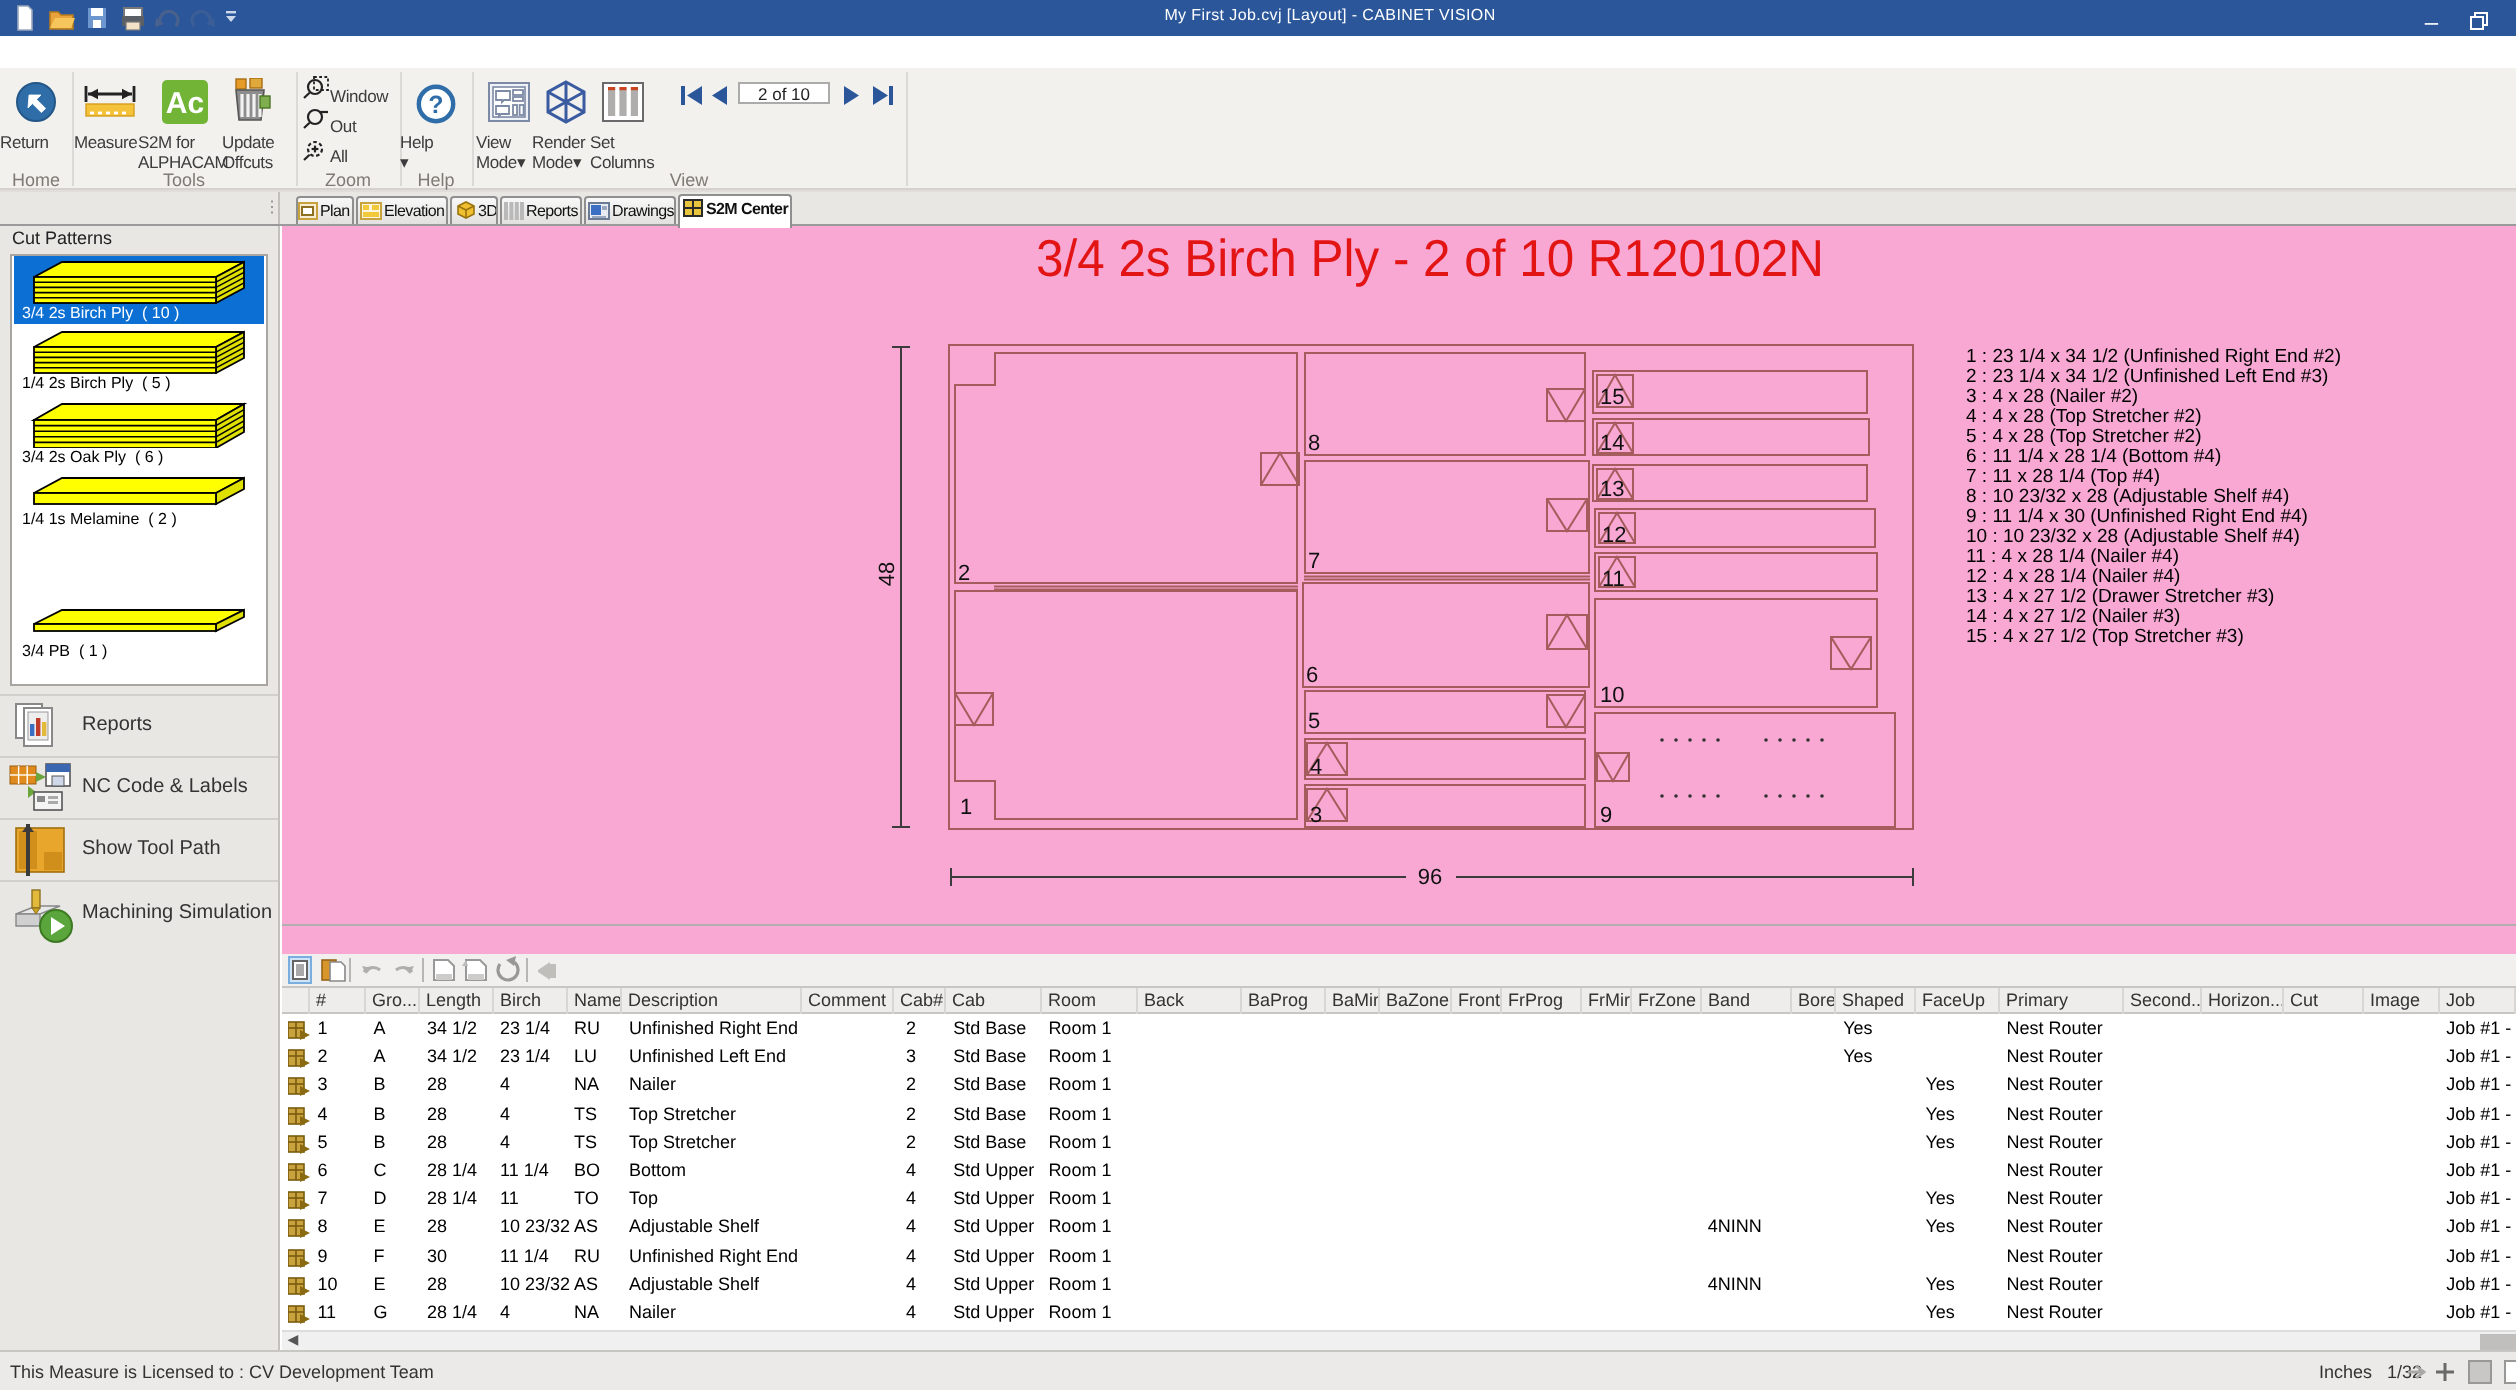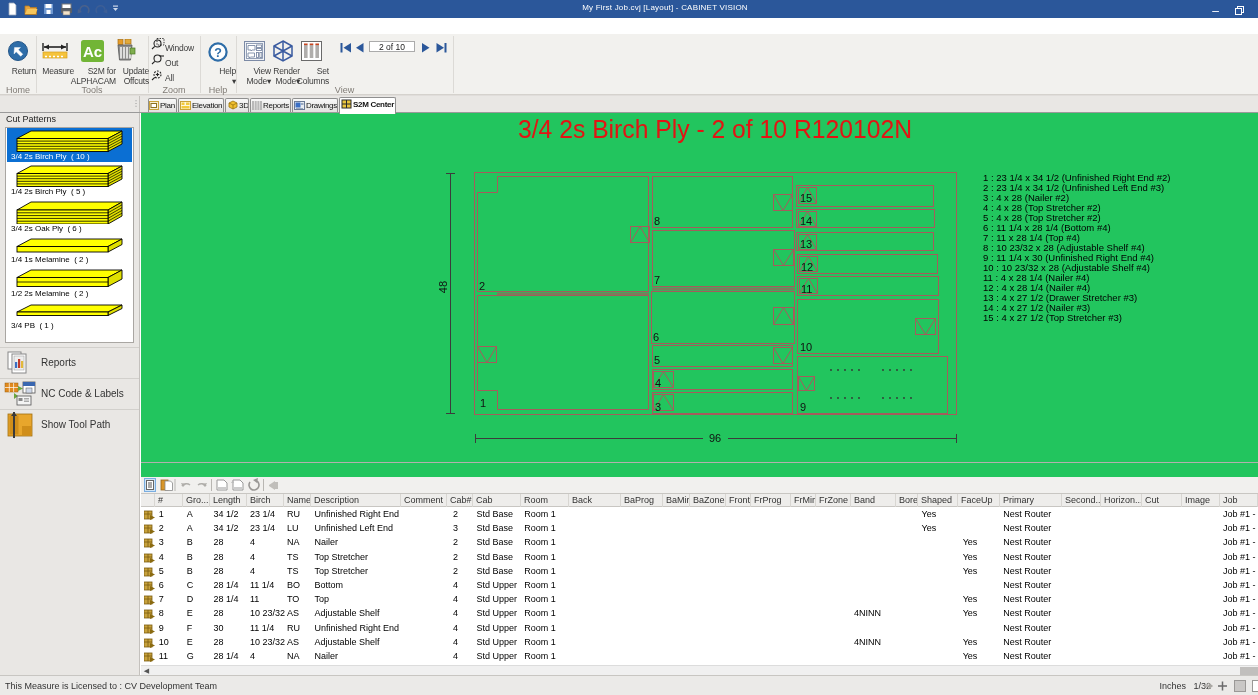--- a/index.html
+++ b/index.html
@@ -12,38 +12,38 @@
 #winbtns { right:14px; top:5px; color:#fff; font-size:11px; }
 
 #tabrow { left:0; top:18px; width:1258px; height:16px; background:#2b579a; }
 .rtab { position:absolute; top:0; height:16px; line-height:16px; font-size:10px; color:#fff; text-align:center; }
 #tab-main { background:#f2f1ee; color:#2b579a; }
 #stylebtn { position:absolute; right:2px; top:3px; color:#cfdcf0; font-size:9px; }
 
 #ribbon { left:0; top:34px; width:1258px; height:61px; background:#f2f1ee; border-bottom:1px solid #d5d2cd; }
 .gsep { position:absolute; top:2px; width:1px; height:57px; background:#dcdad6; }
 .glabel { position:absolute; top:51px; font-size:9px; color:#7f7a74; text-align:center; }
-.rlabel { position:absolute; font-size:8.5px; color:#3c3c3c; text-align:right; line-height:9.5px; white-space:nowrap; letter-spacing:-0.2px; }
+.rlabel { position:absolute; font-size:8.5px; color:#3c3c3c; text-align:left; line-height:9.5px; white-space:nowrap; letter-spacing:-0.2px; }
 
 #tabstrip { left:0; top:95px; width:1258px; height:18px; background:#e9e7e4; border-top:1px solid #e0ddda; }
 .dtab { position:absolute; top:2px; height:15px; background:linear-gradient(#f8f8f8,#e0dfdd); border:1px solid #8f8f8f; border-bottom:none; border-radius:2px 2px 0 0; font-size:8px; color:#111; line-height:13px; white-space:nowrap; overflow:hidden; letter-spacing:-0.3px; }
 .dtab .ti { display:inline-block; vertical-align:-2px; margin:0 1px 0 1px; }
 #dtab-active { background:#fff; top:1px; height:17px; font-weight:bold; z-index:3; }
 
 #leftpanel { left:0; top:96px; width:140px; height:579px; background:#e9e7e4; border-right:1px solid #c4c1bd; }
 #cplabel { position:absolute; left:6px; top:18px; font-size:9px; color:#222; }
 #listbox { position:absolute; left:5px; top:31px; width:129px; height:216px; background:#fff; border:1px solid #a9a6a2; }
 .litem { position:absolute; left:1px; width:125px; }
 .litem .ltxt { position:absolute; left:4px; bottom:1px; font-size:8px; color:#000; white-space:nowrap;margin-top:47px; }
 .lsel { background:#0b6fd3; }
 .lsel .ltxt { color:#fff; }
 .pbtn { position:absolute; left:0px; width:139px; background:#e9e7e4; border-top:1px solid #d2d0cc; }
 .pbtn .btxt { position:absolute; left:41px; top:50%; margin-top:-6px; font-size:10px; color:#333; }
 
-#docarea { left:141px; top:113px; width:1117px; height:456px; background:#22c55e; }
+#docarea { left:141px; top:113px; width:1117px; height:456px; background:#f9a8d4; }
 
 #gridarea { left:141px; top:477px; width:1117px; height:198px; background:#fff; }
 #gtoolbar { position:absolute; left:0; top:0; width:1117px; height:16px; background:#f1f0ee; }
 #ghead { position:absolute; left:0; top:16px; width:1117px; height:14px; background:#eeedeb; border-top:1px solid #c8c6c2; border-bottom:1px solid #c8c6c2; }
 .gh { position:absolute; top:0; height:13px; font-size:9px; color:#333; line-height:13px; border-right:1px solid #d8d6d2; padding-left:3px; white-space:nowrap; overflow:hidden; }
 .grow { position:absolute; left:0; width:1117px; height:14px; }
 .gc { position:absolute; top:0; font-size:9px; color:#000; line-height:14px; white-space:nowrap; }
 #gscroll { position:absolute; left:0; top:188px; width:1117px; height:10px; background:#f0f0f0; border-top:1px solid #dcdcdc; }
 
 #statusbar { left:0; top:675px; width:1258px; height:20px; background:#ebeae8; border-top:1px solid #c8c6c2; font-size:9px; color:#333; }
@@ -302,31 +302,20 @@
         <div class="ltxt">3/4 2s Oak Ply&nbsp; ( 6 )</div>
       </div>
       <div class="litem" style="top:106px;height:31px">
         <svg width="125" height="16" style="position:absolute;left:0;top:3px" viewBox="0 0 125 16">
           <path d="M10 9.5 L24 2 L115 2 L101 9.5 Z" fill="#ffff00" stroke="#000" stroke-width="0.9"></path>
           <path d="M101 9.5 L115 2 L115 7.5 L101 15 Z" fill="#e0e000" stroke="#000" stroke-width="0.9"></path>
           <rect x="10" y="9.5" width="91" height="5.5" fill="#ffff00" stroke="#000" stroke-width="0.9"></rect>
         </svg>
         <div class="ltxt">1/4 1s Melamine&nbsp; ( 2 )</div>
       </div>
-      <div class="litem" style="top:137px;height:34px">
-        <svg width="125" height="19" style="position:absolute;left:0;top:3px" viewBox="0 0 125 19">
-          <path d="M10 9.5 L24 2 L115 2 L101 9.5 Z" fill="#ffff00" stroke="#000" stroke-width="0.9"></path>
-          <path d="M101 9.5 L115 2 L115 11 L101 18.5 Z" fill="#e0e000" stroke="#000" stroke-width="0.9"></path>
-          <rect x="10" y="9.5" width="91" height="9" fill="#ffff00" stroke="#000" stroke-width="0.9"></rect>
-          <g stroke="#000" stroke-width="0.8">
-              <line x1="10" y1="14" x2="101" y2="14"></line>
-            </g>
-        </svg>
-        <div class="ltxt">1/2 2s Melamine&nbsp; ( 2 )</div>
-      </div>
       <div class="litem" style="top:171px;height:32px">
         <svg width="125" height="14" style="position:absolute;left:0;top:4px" viewBox="0 0 125 14">
           <path d="M10 9 L24 2 L115 2 L101 9 Z" fill="#ffff00" stroke="#000" stroke-width="0.9"></path>
           <path d="M101 9 L115 2 L115 5.5 L101 12.5 Z" fill="#e0e000" stroke="#000" stroke-width="0.9"></path>
           <rect x="10" y="9" width="91" height="3.5" fill="#ffff00" stroke="#000" stroke-width="0.9"></rect>
         </svg>
         <div class="ltxt">3/4 PB&nbsp; ( 1 )</div>
       </div>
     </div>
     <div class="pbtn" style="top:251px;height:31px">
@@ -364,20 +353,31 @@
     </div>
     <div class="pbtn" style="top:313px;height:31px">
       <svg width="34" height="28" style="position:absolute;left:6px;top:2px">
         <rect x="2" y="2" width="24" height="22" fill="#e8a62c" stroke="#a06f10" stroke-width="0.8"></rect>
         <rect x="3.5" y="3.5" width="9" height="19" fill="#d08e1a"></rect>
         <rect x="16" y="14" width="9" height="9" fill="#d08e1a"></rect>
         <line x1="8" y1="0" x2="8" y2="26" stroke="#3a3a3a" stroke-width="2"></line>
         <path d="M8 0 l3 4 h-6 z" fill="#3a3a3a"></path>
       </svg>
       <div class="btxt">Show Tool Path</div>
+    </div>
+    <div class="pbtn" style="top:344px;height:32px">
+      <svg width="36" height="30" style="position:absolute;left:4px;top:2px">
+        <path d="M4 14 l10 -4 h12 l-10 4 z" fill="#e8e8e8" stroke="#888" stroke-width="0.7"></path>
+        <path d="M4 14 h12 v6 h-12 z" fill="#d0d0d0" stroke="#888" stroke-width="0.7"></path>
+        <rect x="12" y="2" width="4" height="9" fill="#e2b93b" stroke="#8d7120" stroke-width="0.7"></rect>
+        <path d="M12 11 h4 l-2 3 z" fill="#caa21f" stroke="#8d7120" stroke-width="0.5"></path>
+        <circle cx="24" cy="20" r="8" fill="#5aa53c" stroke="#3c7a22"></circle>
+        <path d="M21.5 15.5 l7 4.5 l-7 4.5 z" fill="#fff"></path>
+      </svg>
+      <div class="btxt">Machining Simulation</div>
     </div>
   </div>
   <div class="abs" style="left:141px;top:462px;width:1117px;height:1px;background:#b2b0ae;z-index:5"></div>
   <div id="docarea" class="abs">
   <svg width="1117" height="364" viewBox="1 0 1117 364" style="position:absolute;left:0;top:0">
     <text x="575" y="25" font-size="26" fill="#e21414" text-anchor="middle" textLength="394" lengthAdjust="spacingAndGlyphs" font-family="Liberation Sans">3/4 2s Birch Ply - 2 of 10 R120102N</text>
     <g stroke="#3c3c3c" stroke-width="1" fill="none">
       <line x1="310.5" y1="60" x2="310.5" y2="300.5"></line>
       <line x1="306" y1="60.5" x2="315" y2="60.5"></line>
       <line x1="306" y1="300.5" x2="315" y2="300.5"></line>

